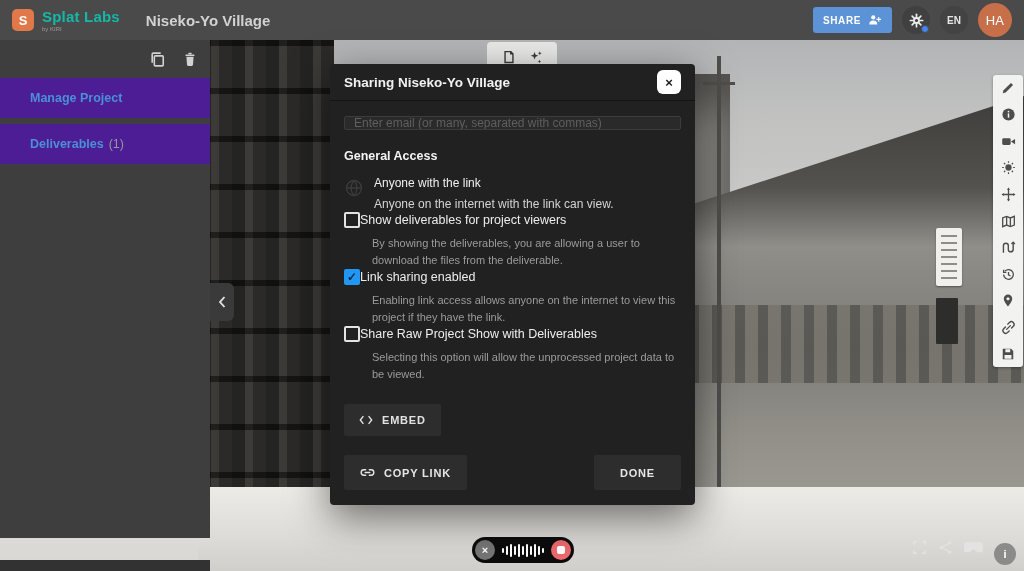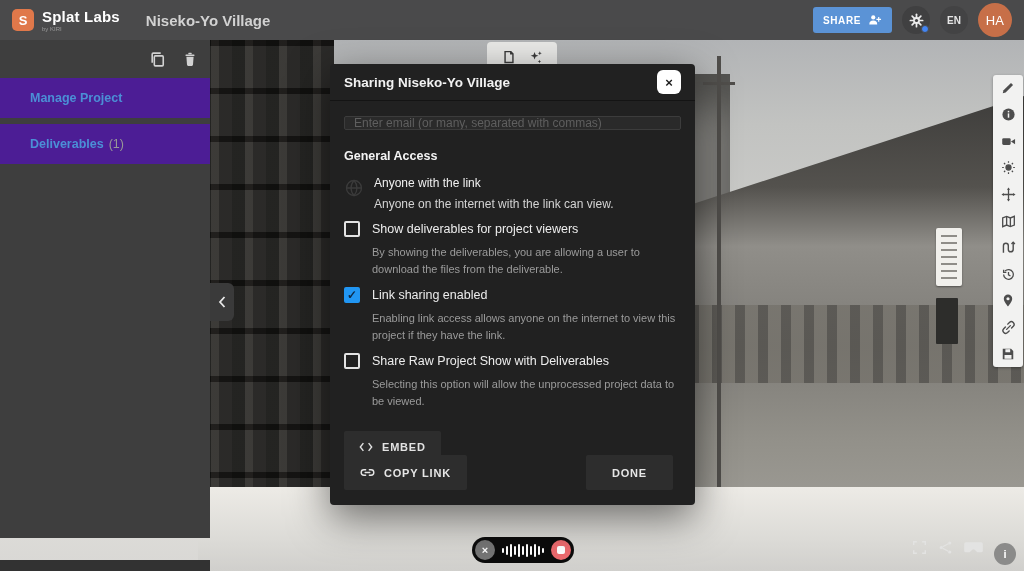--- a/index.html
+++ b/index.html
@@ -30,21 +30,21 @@
   .sign-white::after { content:""; position:absolute; left:5px; right:5px; top:7px; bottom:7px;
     background:repeating-linear-gradient(180deg,#8f8d88 0 2px,transparent 2px 7px); }
   .sign-dark { position:absolute; top:258px; right:66px; width:22px; height:46px; background:#2d2d2b; border-radius:1px; }
 
   
   .topbar { position:absolute; top:0; left:0; width:1024px; height:40px; background:#4a4a4b; z-index:30;
     display:flex; align-items:center; padding:0 12px; }
   .logo-badge { width:22px; height:22px; border-radius:5px; background:#e0784a; color:#fff; font-weight:bold;
     font-size:13px; display:flex; align-items:center; justify-content:center; margin-right:8px; }
   .logo-block { display:flex; flex-direction:column; line-height:1; }
-  .logo-text { color:#ffffff; font-weight:bold; font-size:15px; letter-spacing:.2px; }
+  .logo-text { color:#14b8a6; font-weight:bold; font-size:15px; letter-spacing:.2px; }
   .logo-sub { color:#9a9a9a; font-size:6px; margin-top:2px; }
   .proj-title { margin-left:26px; color:#d2d2d2; font-weight:bold; font-size:15px; }
   .topbar-right { margin-left:auto; display:flex; align-items:center; gap:10px; }
   .share-btn { background:#5b93d6; border:none; color:#fff; font-weight:bold; font-size:10px; letter-spacing:.6px;
     border-radius:3px; padding:6px 10px; display:flex; align-items:center; gap:7px; cursor:pointer;
     font-family:inherit; }
   .circle-btn { width:28px; height:28px; border-radius:50%; display:flex; align-items:center; justify-content:center;
     background:#404041; color:#ececec; position:relative; border:none; cursor:pointer; }
   .lang-btn { font-size:10px; font-weight:bold; color:#e6e6e6; background:#434344; }
   .notif-dot { position:absolute; right:1px; bottom:1px; width:8px; height:8px; border-radius:50%;
@@ -109,31 +109,31 @@
     cursor:pointer; line-height:1; }
   .modal-body { padding:12px 14px 0 14px; }
   .email-input { width:100%; height:14px; background:#2a2a2a; border:1px solid #3c3c3c; border-radius:2px;
     color:#ddd; font-size:12px; padding:0 9px; font-family:inherit; outline:none; }
   .email-input::placeholder { color:#5f5f5f; }
   .ga-heading { margin-top:18px; font-size:12.5px; font-weight:bold; color:#f3f3f3; }
   .access-item { margin-top:13px; display:flex; gap:10px; }
   .access-icn { width:20px; height:20px; margin-top:2px; color:#3b3b3b; flex:none; }
   .access-title { font-size:12px; font-weight:normal; color:#f0f0f0; }
   .access-desc { font-size:12px; color:#d4d4d4; margin-top:7px; }
-  .opt-row { margin-top:10px; display:flex; align-items:flex-start; gap:12px; }
+  .opt-row { margin-top:1px; display:flex; align-items:flex-start; gap:0; }
   .checkbox { width:16px; height:16px; border:2px solid #e3e3e3; border-radius:2px; flex:none; cursor:pointer;
     display:flex; align-items:center; justify-content:center; font-size:12px; }
   .checkbox.checked { background:#2196f3; border-color:#2196f3; color:#0e2a47; font-weight:bold; }
   .checkbox.checked::after { content:"\2713"; }
   .opt-label { font-size:12.5px; color:#ededed; padding-top:1px; cursor:default; }
   .opt-desc { font-size:11px; color:#9b9b9b; line-height:1.5; margin:7px 0 0 28px; max-width:322px; }
   .embed-btn { margin-top:22px; margin-left:0; display:inline-flex; align-items:center; gap:9px; background:#2d2d2d;
     border:none; color:#e2e2e2; font-size:11px; font-weight:bold; letter-spacing:.8px; padding:10px 15px;
     border-radius:2px; cursor:pointer; font-family:inherit; }
-  .modal-footer { position:absolute; left:14px; right:22px; bottom:15px; display:flex; justify-content:space-between; }
+  .modal-footer { position:absolute; left:14px; right:14px; bottom:15px; display:flex; justify-content:space-between; }
   .dlg-btn { display:inline-flex; align-items:center; gap:9px; background:#2d2d2d; border:none; color:#e6e6e6;
     font-size:11px; font-weight:bold; letter-spacing:.8px; padding:11px 16px; border-radius:2px; cursor:pointer;
     font-family:inherit; }
   .done-btn { padding:11px 26px; }
   svg { display:block; }
 </style>
 </head>
 <body>
 
 <div class="stage">

